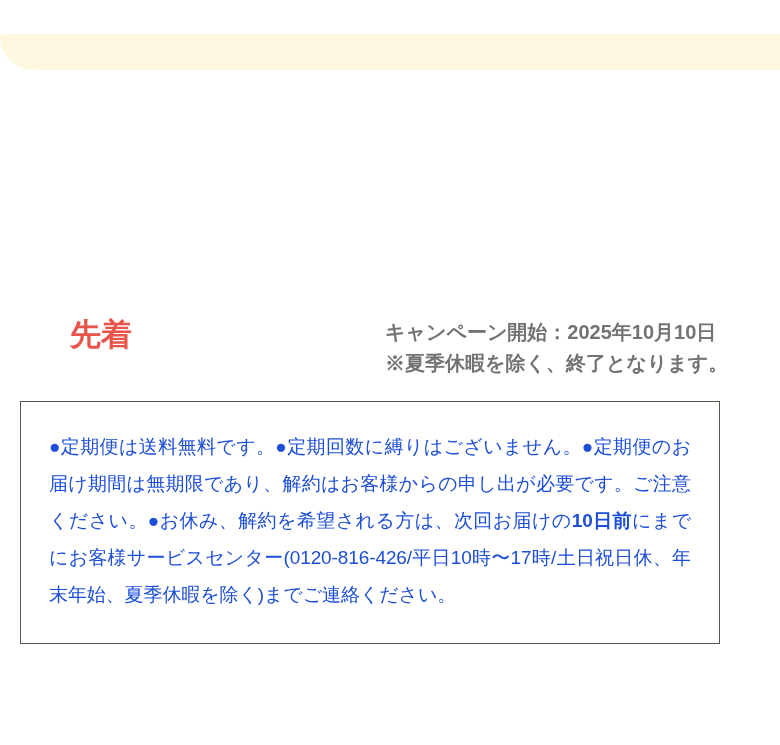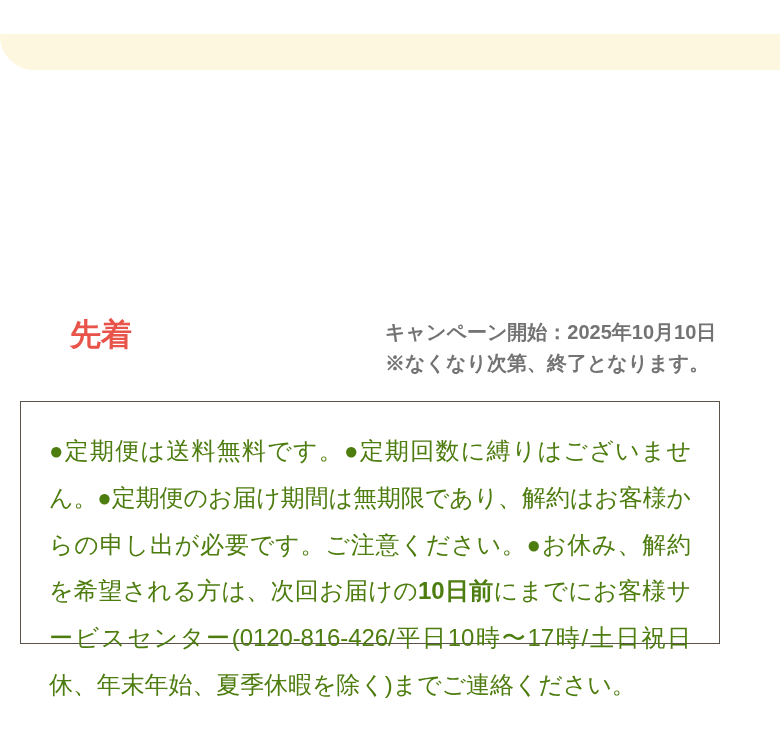--- a/index.html
+++ b/index.html
@@ -78,22 +78,22 @@
     left: 20px;
     top: 367px;
     width: 700px;
     height: 243px;
     border: 1px solid #5b5349;
     box-sizing: border-box;
     background: #ffffff;
   }
   .notes-inner {
     padding: 26px 28px 0 28px;
-    color: #4d7c0f;
-    font-size: 24px;
+    color: #1d4ed8;
+    font-size: 19px;
     line-height: 1.95;
     letter-spacing: -0.1px;
     text-align: justify;
   }
   .notes-inner b {
     font-weight: bold;
   }
 </style>
 </head>
 <body>
@@ -101,20 +101,20 @@
 <div class="page">
 
   <div class="top-band"></div>
 
   <div class="limited-wrap">
     <span class="limited-small-a">先着</span>
   </div>
 
   <div class="campaign-block">
     <span class="campaign-line">キャンペーン開始：2025年10月10日</span>
-    <span class="campaign-line">※なくなり次第、終了となります。</span>
+    <span class="campaign-line">※夏季休暇を除く、終了となります。</span>
   </div>
 
   <div class="notes-box">
     <div class="notes-inner">●定期便は送料無料です。●定期回数に縛りはございません。●定期便のお届け期間は無期限であり、解約はお客様からの申し出が必要です。ご注意ください。●お休み、解約を希望される方は、次回お届けの<b>10日前</b>にまでにお客様サービスセンター(0120-816-426/平日10時〜17時/土日祝日休、年末年始、夏季休暇を除く)までご連絡ください。</div>
   </div>
 
 </div>
 
 </body></html>

